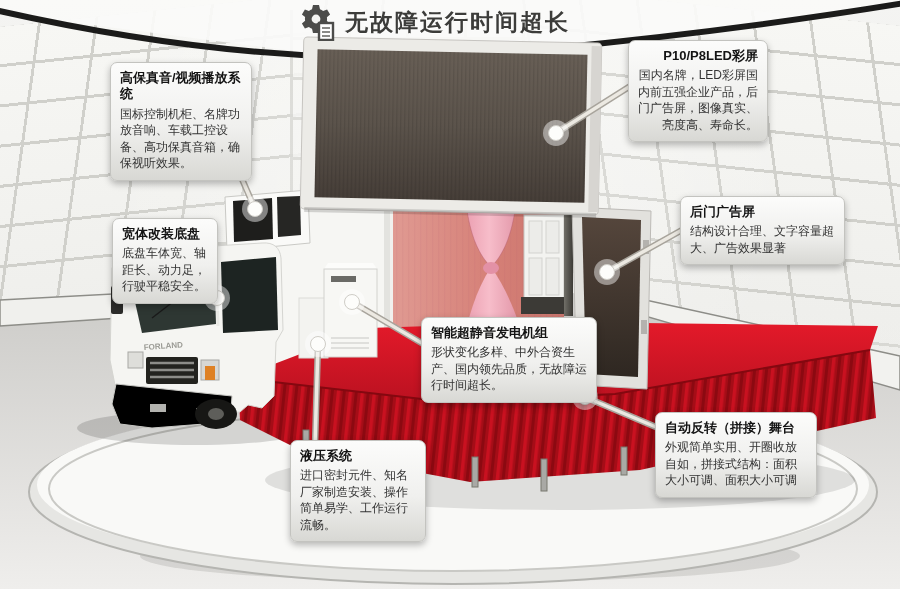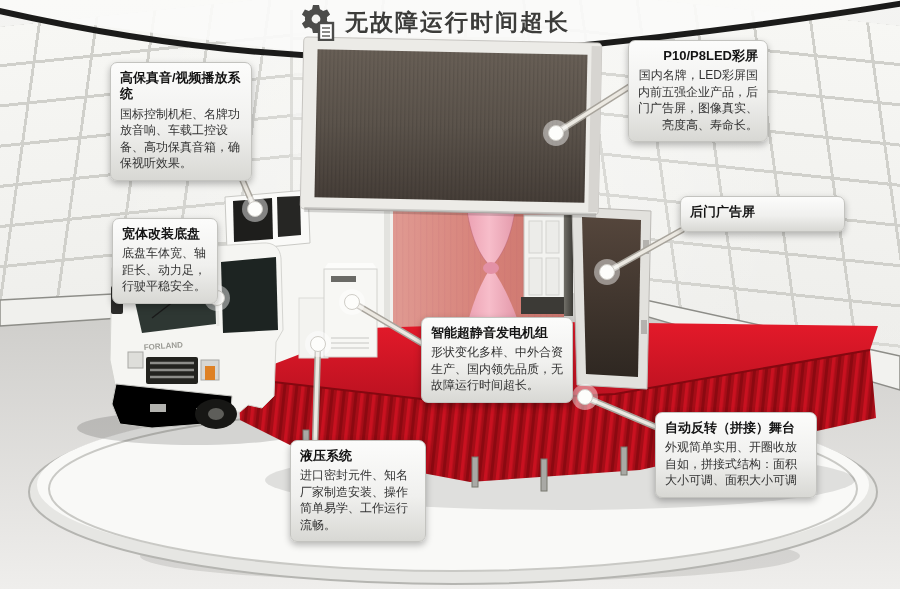--- a/index.html
+++ b/index.html
@@ -30,21 +30,21 @@
   .callout{position:absolute;z-index:5;box-sizing:border-box;
     background:linear-gradient(180deg,#fcfcfb 0%,#f0f0ee 55%,#d8d8d4 100%);
     border:1px solid #c3c3bf;border-radius:7px;padding:7px 9px 8px 9px;
     box-shadow:0 3px 7px rgba(0,0,0,.28);}
   .co-title{font-size:13px;font-weight:bold;color:#141414;margin-bottom:3px;line-height:1.25;}
   .co-body{font-size:12px;color:#333;line-height:1.38;}
   .co-audio{left:110px;top:62px;width:142px;}
   .co-chassis{left:112px;top:175px;width:106px;margin-top:43px;}
   .co-led{left:628px;top:40px;width:140px;text-align:right;}
   .co-reardoor{left:680px;top:196px;width:165px;}
-  .co-generator{left:421px;top:317px;width:152px;}
+  .co-generator{left:421px;top:317px;width:176px;}
   .co-hydraulic{left:290px;top:440px;width:136px;}
   .co-stage{left:655px;top:412px;width:162px;}
 </style>
 </head>
 <body>
 
 <div id="page">
 
   <div class="wall wall-left"></div>
   <div class="wall wall-center"></div>
@@ -284,20 +284,21 @@
   <div class="callout co-chassis">
     <div class="co-title">宽体改装底盘</div>
     <div class="co-body">底盘车体宽、轴距长、动力足，行驶平稳安全。</div>
   </div>
   <div class="callout co-led">
     <div class="co-title">P10/P8LED彩屏</div>
     <div class="co-body">国内名牌，LED彩屏国内前五强企业产品，后门广告屏，图像真实、亮度高、寿命长。</div>
   </div>
   <div class="callout co-reardoor">
     <div class="co-title">后门广告屏</div>
+    <div class="co-body">结构设计合理、文字容量超大、广告效果显著</div>
   </div>
   <div class="callout co-generator">
     <div class="co-title">智能超静音发电机组</div>
     <div class="co-body">形状变化多样、中外合资生产、国内领先品质，无故障运行时间超长。</div>
   </div>
   <div class="callout co-hydraulic">
     <div class="co-title">液压系统</div>
     <div class="co-body">进口密封元件、知名厂家制造安装、操作简单易学、工作运行流畅。</div>
   </div>
   <div class="callout co-stage">

